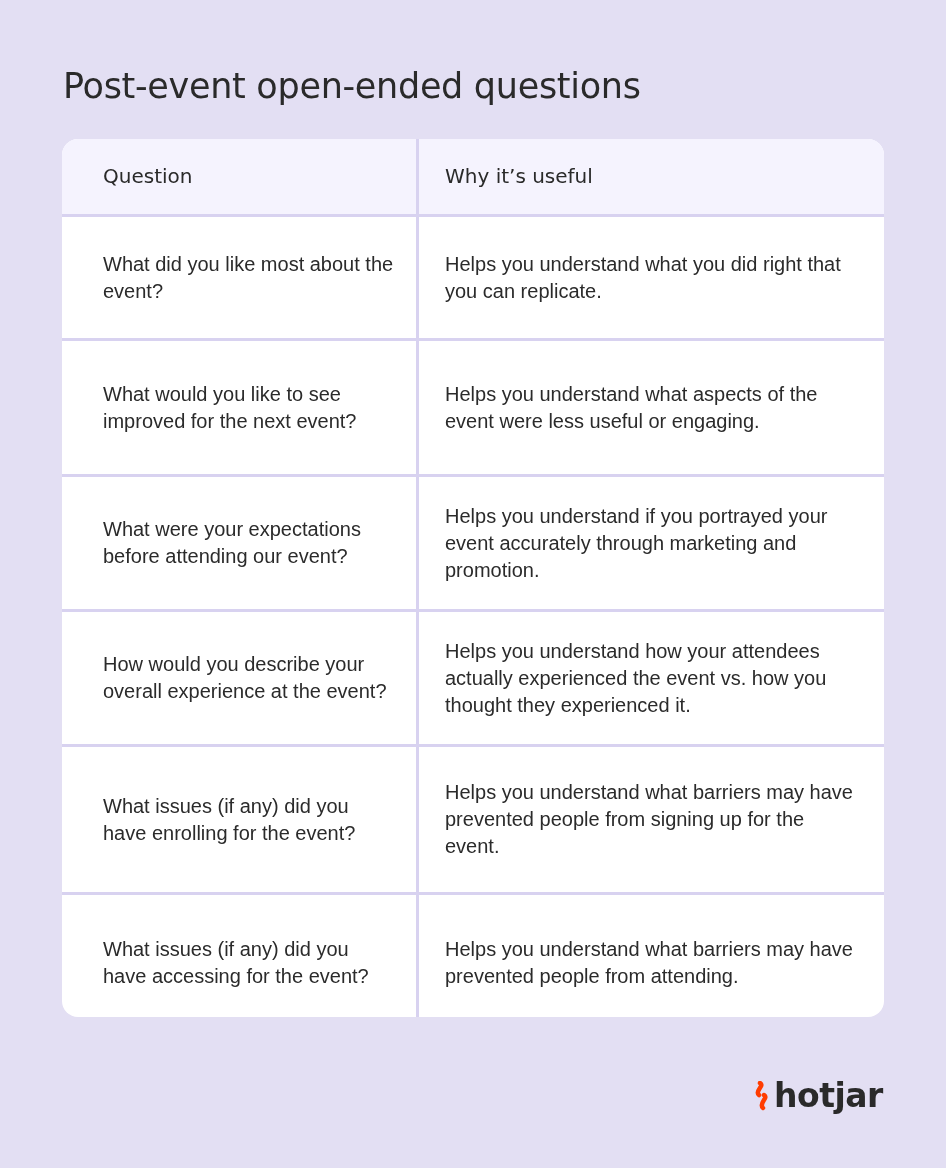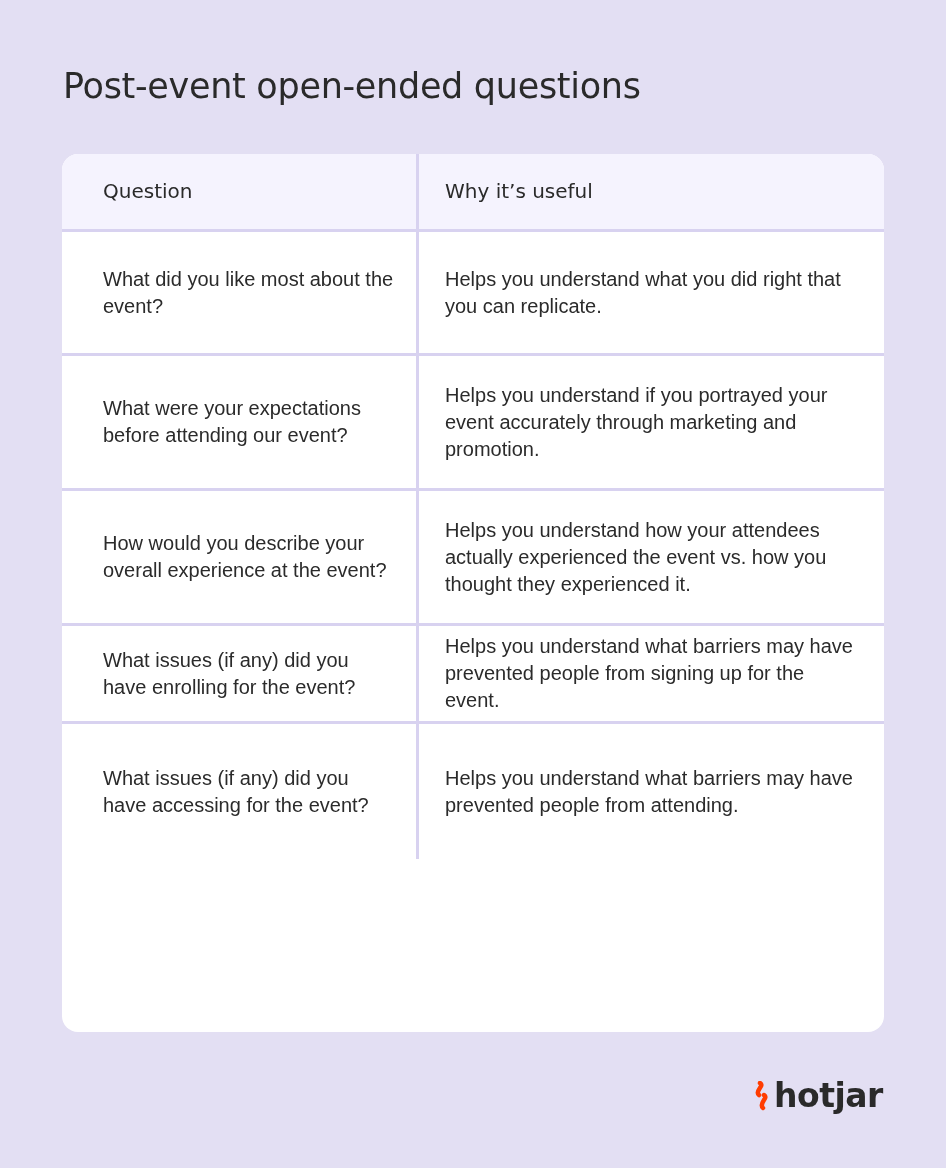--- a/index.html
+++ b/index.html
@@ -23,21 +23,21 @@
       top: 60px;
       font-size: 35px;
       font-weight: 400;
       letter-spacing: -0.3px;
       color: #2a2a2a;
       font-family: "DejaVu Sans", sans-serif;
     }
     .card {
       position: absolute;
       left: 62px;
-      top: 148px;
+      top: 133px;
       width: 822px;
       height: 878px;
       background: #ffffff;
       border-radius: 16px;
       overflow: hidden;
     }
     .row {
       display: flex;
       border-bottom: 3px solid #d8d2f0;
     }
@@ -95,29 +95,33 @@
   <div class="card">
     <div class="row header">
       <div class="cell q">Question</div>
       <div class="cell w">Why it’s useful</div>
     </div>
 
     <div class="row" style="height:124px">
       <div class="cell q">What did you like most about the event?</div>
       <div class="cell w">Helps you understand what you did right that you can replicate.</div>
     </div>
+    <div class="row" style="height:136px">
+      <div class="cell q">What would you like to see improved for the next event?</div>
+      <div class="cell w">Helps you understand what aspects of the event were less useful or engaging.</div>
+    </div>
     <div class="row" style="height:135px">
       <div class="cell q">What were your expectations before attending our event?</div>
       <div class="cell w">Helps you understand if you portrayed your event accurately through marketing and promotion.</div>
     </div>
     <div class="row" style="height:135px">
       <div class="cell q">How would you describe your overall experience at the event?</div>
       <div class="cell w">Helps you understand how your attendees actually experienced the event vs. how you thought they experienced it.</div>
     </div>
-    <div class="row" style="height:98px">
+    <div class="row" style="height:148px">
       <div class="cell q">What issues (if any) did you have enrolling for the event?</div>
       <div class="cell w">Helps you understand what barriers may have prevented people from signing up for the event.</div>
     </div>
     <div class="row" style="height:135px">
       <div class="cell q">What issues (if any) did you have accessing for the event?</div>
       <div class="cell w">Helps you understand what barriers may have prevented people from attending.</div>
     </div>
   </div>
 
   <div class="logo">

